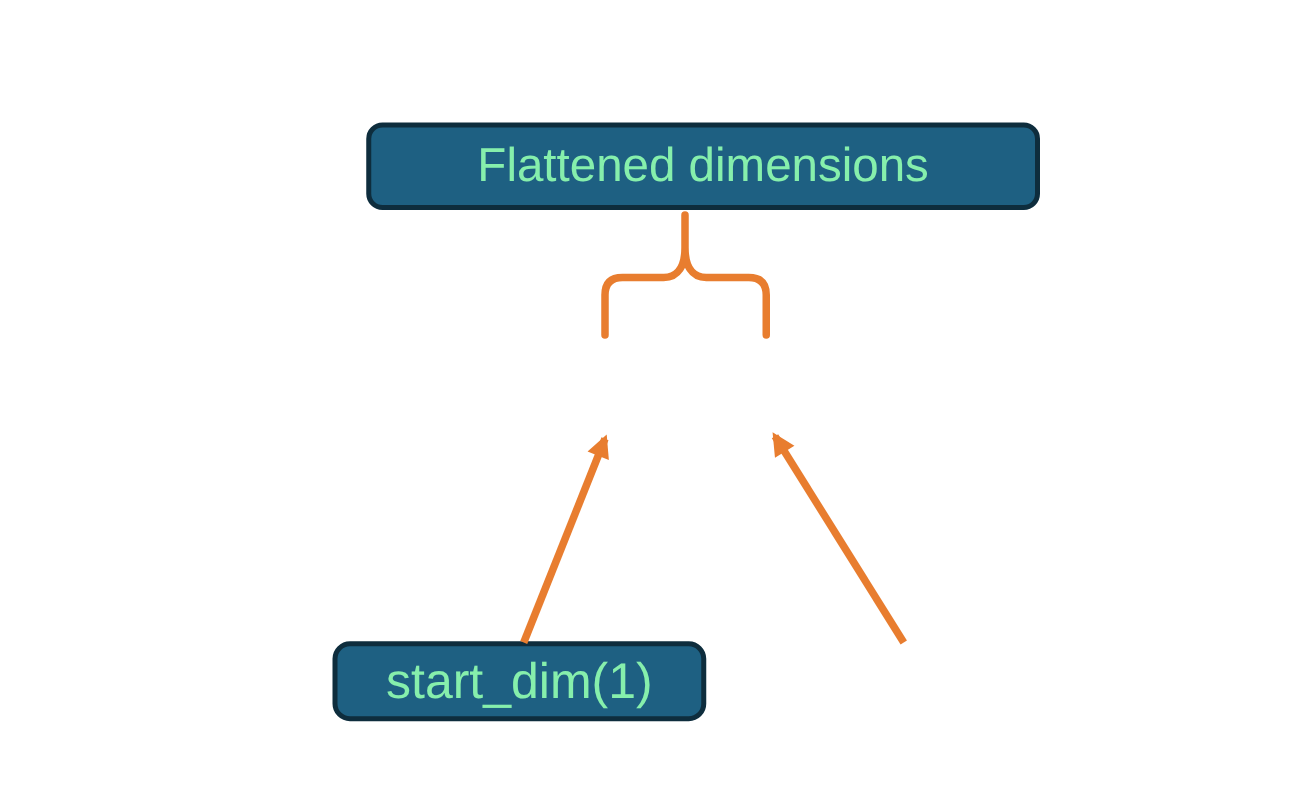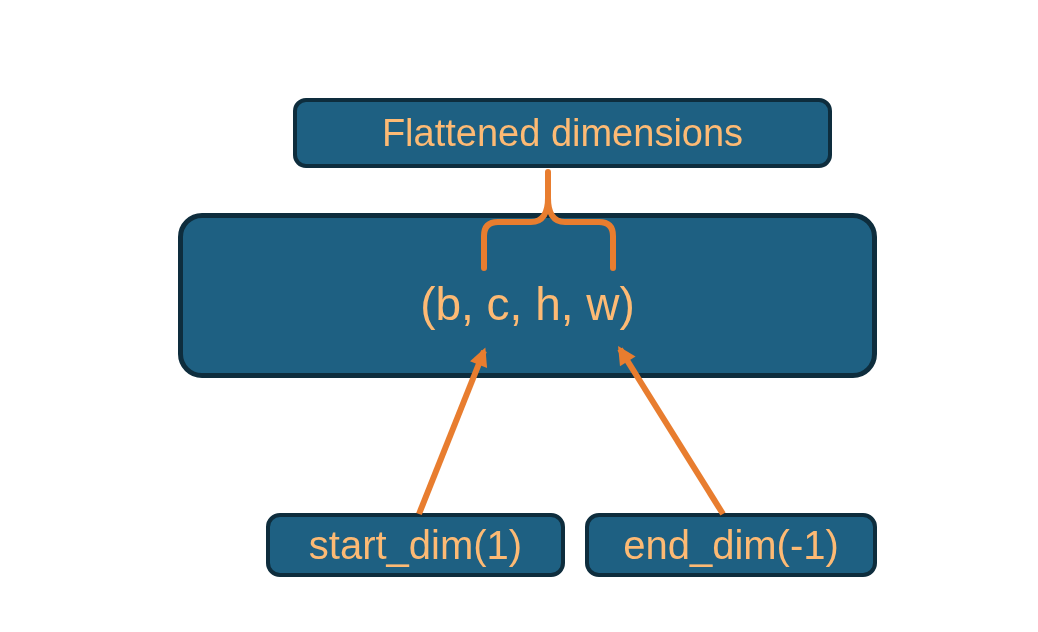--- a/index.html
+++ b/index.html
@@ -13,21 +13,21 @@
     width: 1038px;
     height: 632px;
     background: #ffffff;
     overflow: hidden;
   }
   .node {
     position: absolute;
     background: #1e6082;
     border: 4px solid #0e2d3d;
     border-radius: 14px;
-    color: #fdba74;
+    color: #86efac;
     display: flex;
     align-items: center;
     justify-content: center;
     box-sizing: border-box;
     text-align: right;
   }
   .title-box {
     left: 293px;
     top: 98px;
     width: 539px;
@@ -66,31 +66,25 @@
 </style>
 </head>
 <body>
 
 <div class="canvas">
 
   <div class="node title-box">
     <span>Flattened dimensions</span>
   </div>
 
-  <div class="node tensor-box">
-    <span class="label">(b, c, h, w)</span>
-  </div>
 
   <div class="node param-box start-dim-box">
     <span>start_dim(1)</span>
   </div>
 
-  <div class="node param-box end-dim-box">
-    <span>end_dim(-1)</span>
-  </div>
 
   <svg class="overlay" viewBox="0 0 1038 632">
     <defs>
       <marker id="ah" viewBox="0 0 12 12" refX="9" refY="6" markerWidth="22" markerHeight="22" markerUnits="userSpaceOnUse" orient="auto">
         <path d="M1,1 L11,6 L1,11 Z" fill="#e87d2f"></path>
       </marker>
     </defs>
 
     <path d="M 548 172 L 548 198 C 548 212 543 222 531 222 L 498 222 Q 484 222 484 236 L 484 268
              M 548 172 L 548 198 C 548 212 553 222 565 222 L 599 222 Q 613 222 613 236 L 613 268" fill="none" stroke="#e87d2f" stroke-width="6" stroke-linecap="round" stroke-linejoin="round"></path>

